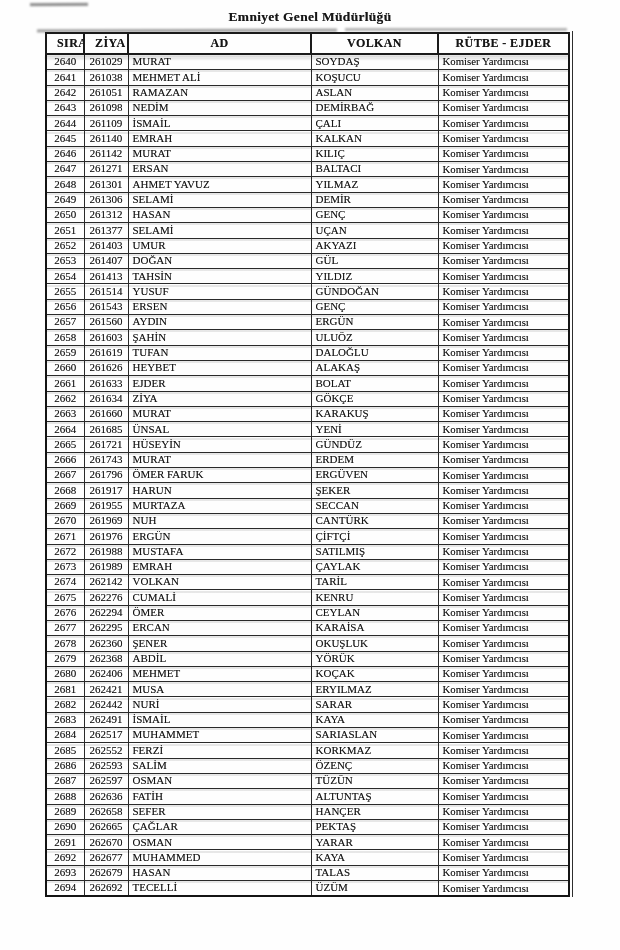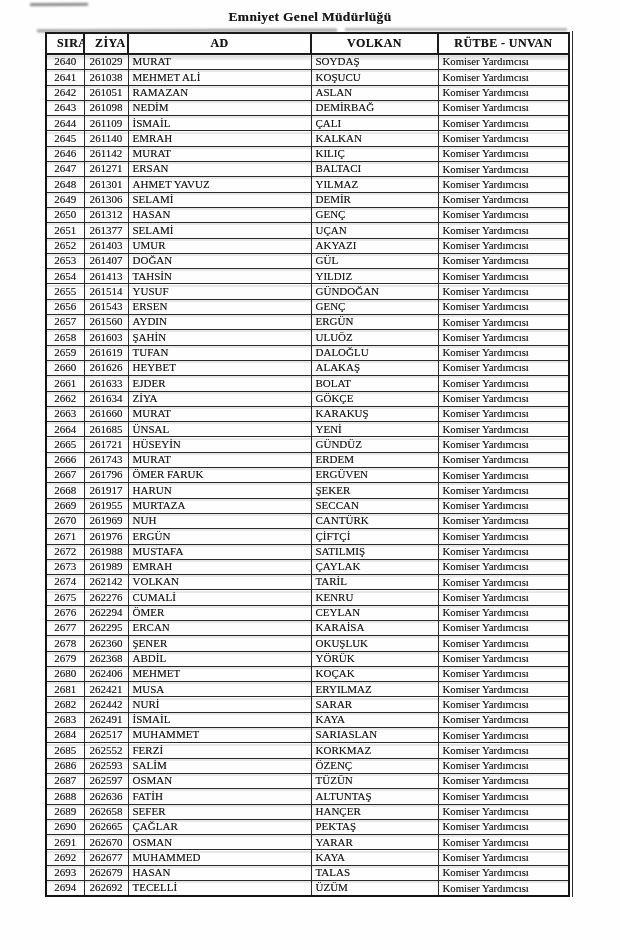--- a/index.html
+++ b/index.html
@@ -111,21 +111,21 @@
           <col class="c-ad">
           <col class="c-soyad">
           <col class="c-rutbe">
       </colgroup>
       <thead>
         <tr>
           <th>SIRA</th>
           <th>ZİYA</th>
           <th>AD</th>
           <th>VOLKAN</th>
-          <th>RÜTBE - UNVAN</th>
+          <th>RÜTBE - EJDER</th>
         </tr>
       </thead>
       <tbody>
           <tr>
             <td class="num">2640</td>
             <td class="num">261029</td>
             <td>MURAT</td>
             <td>SOYDAŞ</td>
             <td class="rutbe">Komiser Yardımcısı</td>
           </tr>

